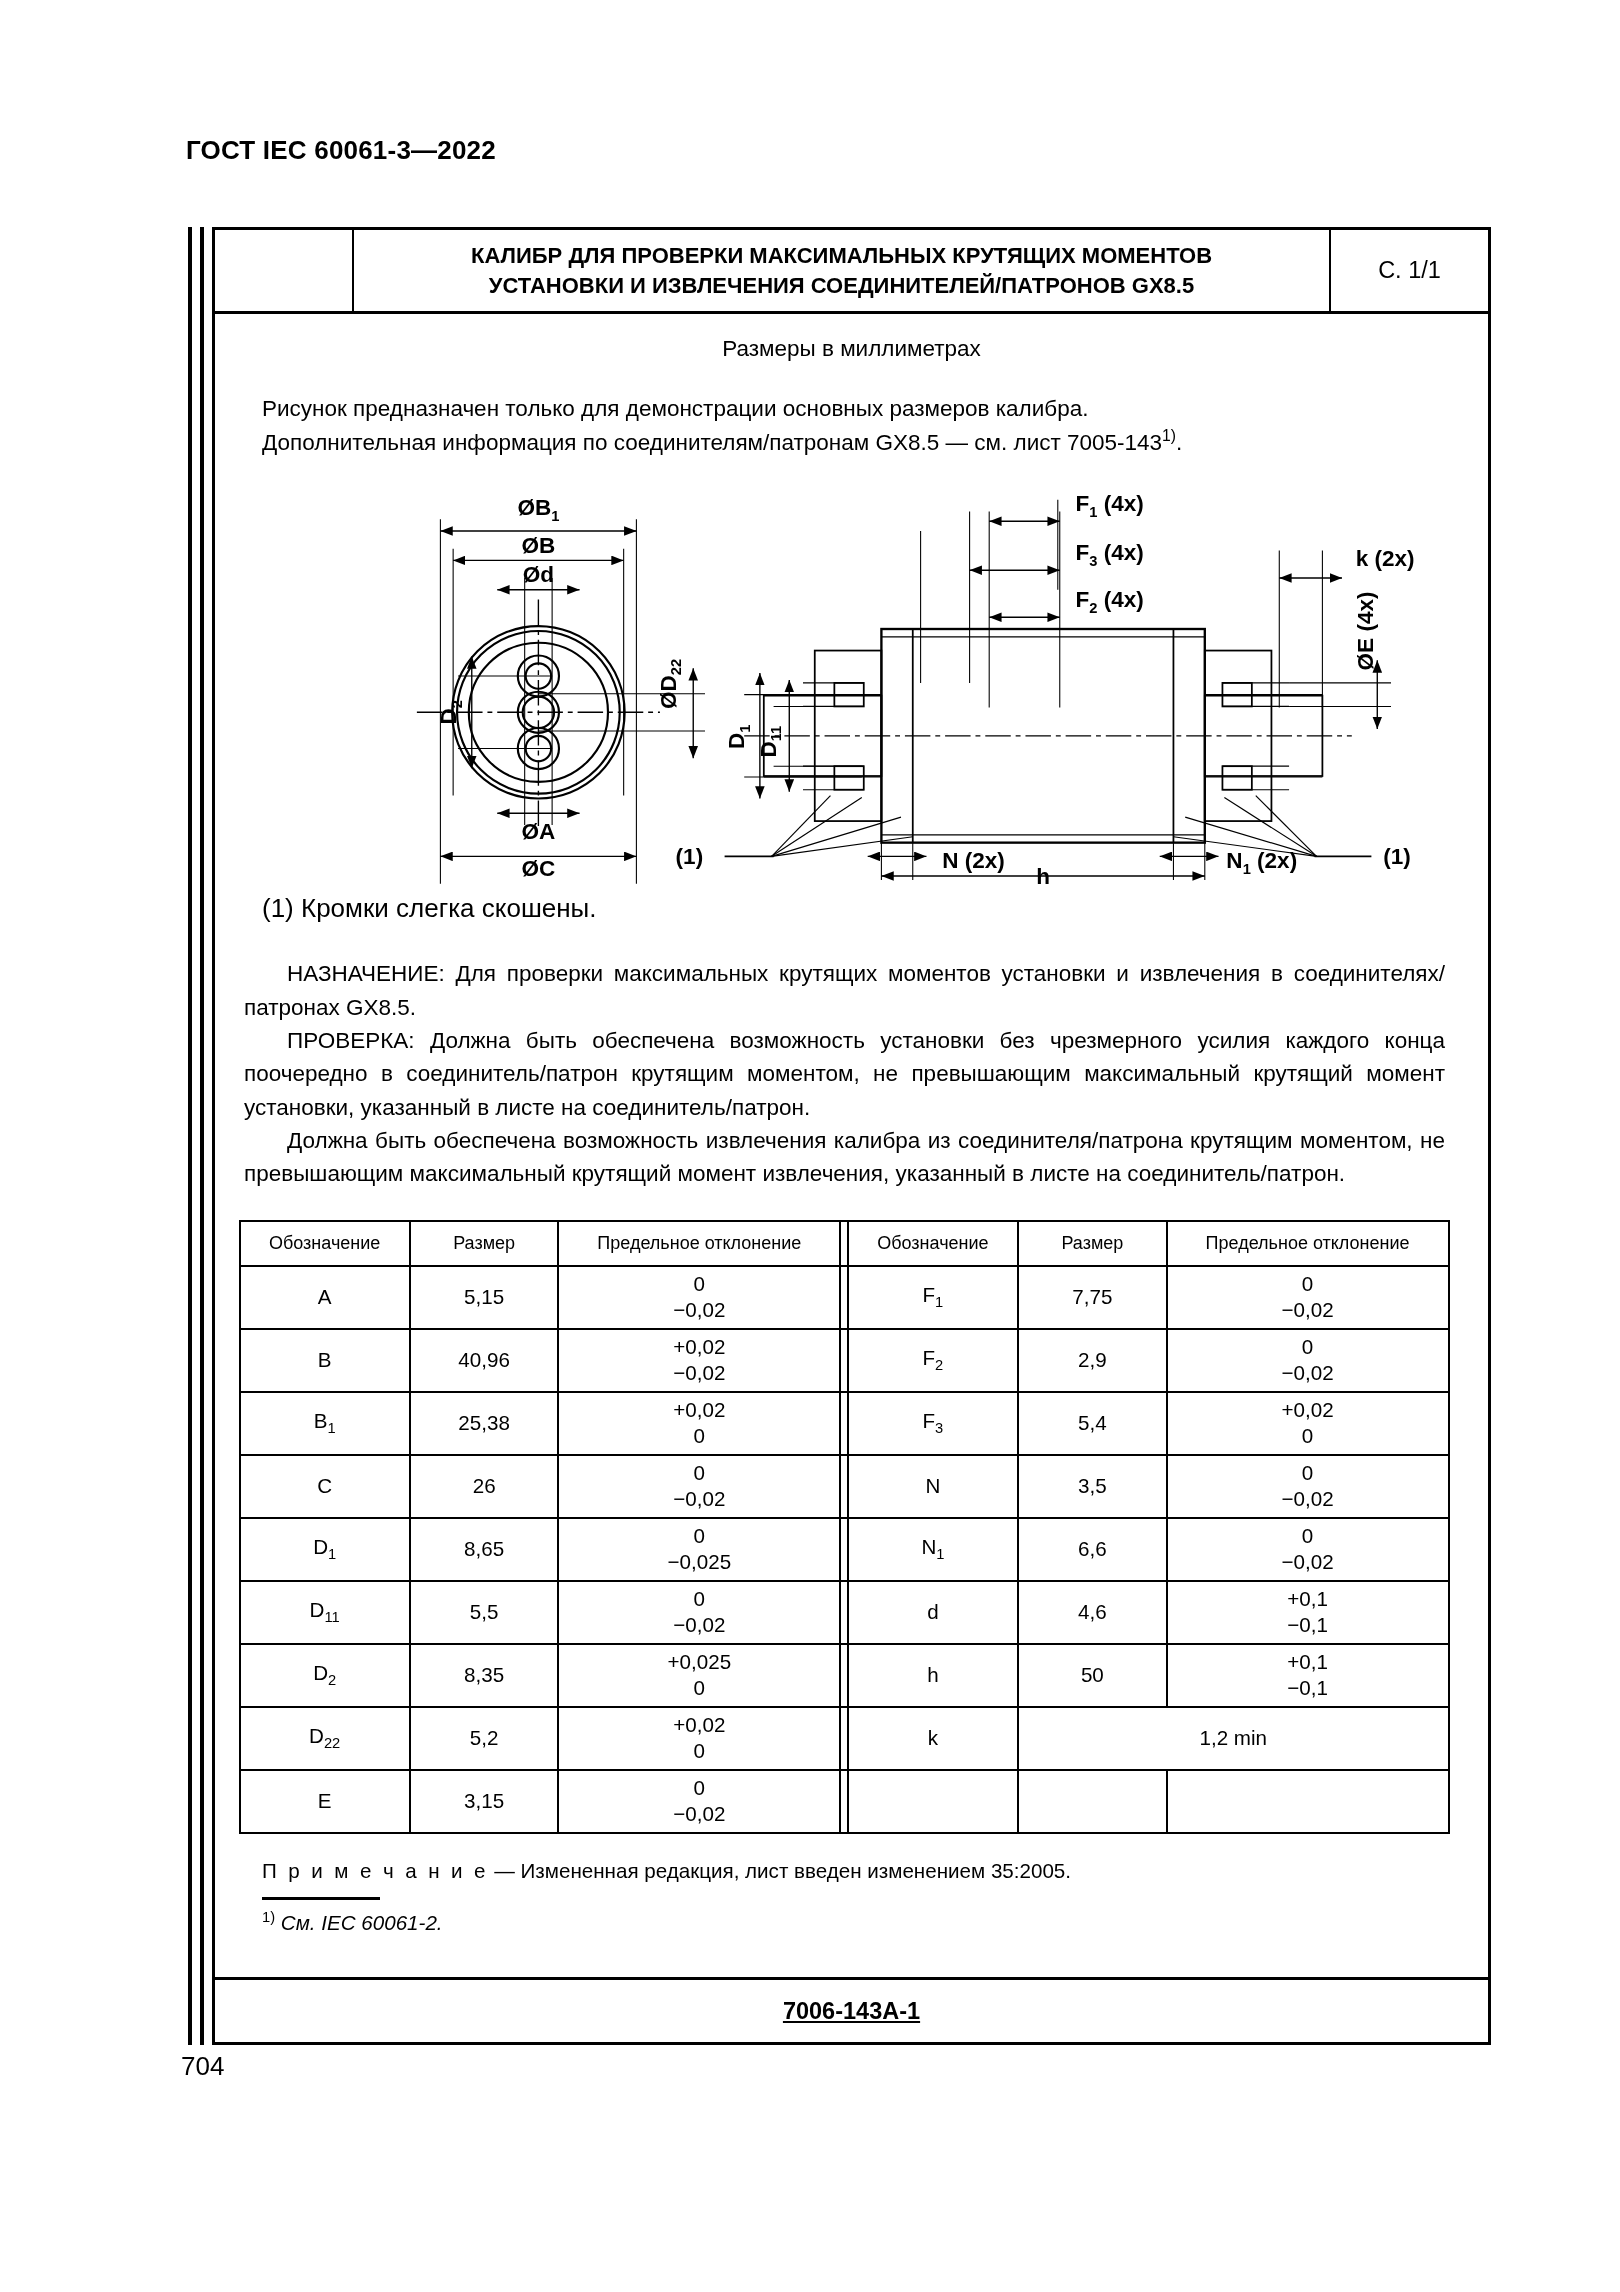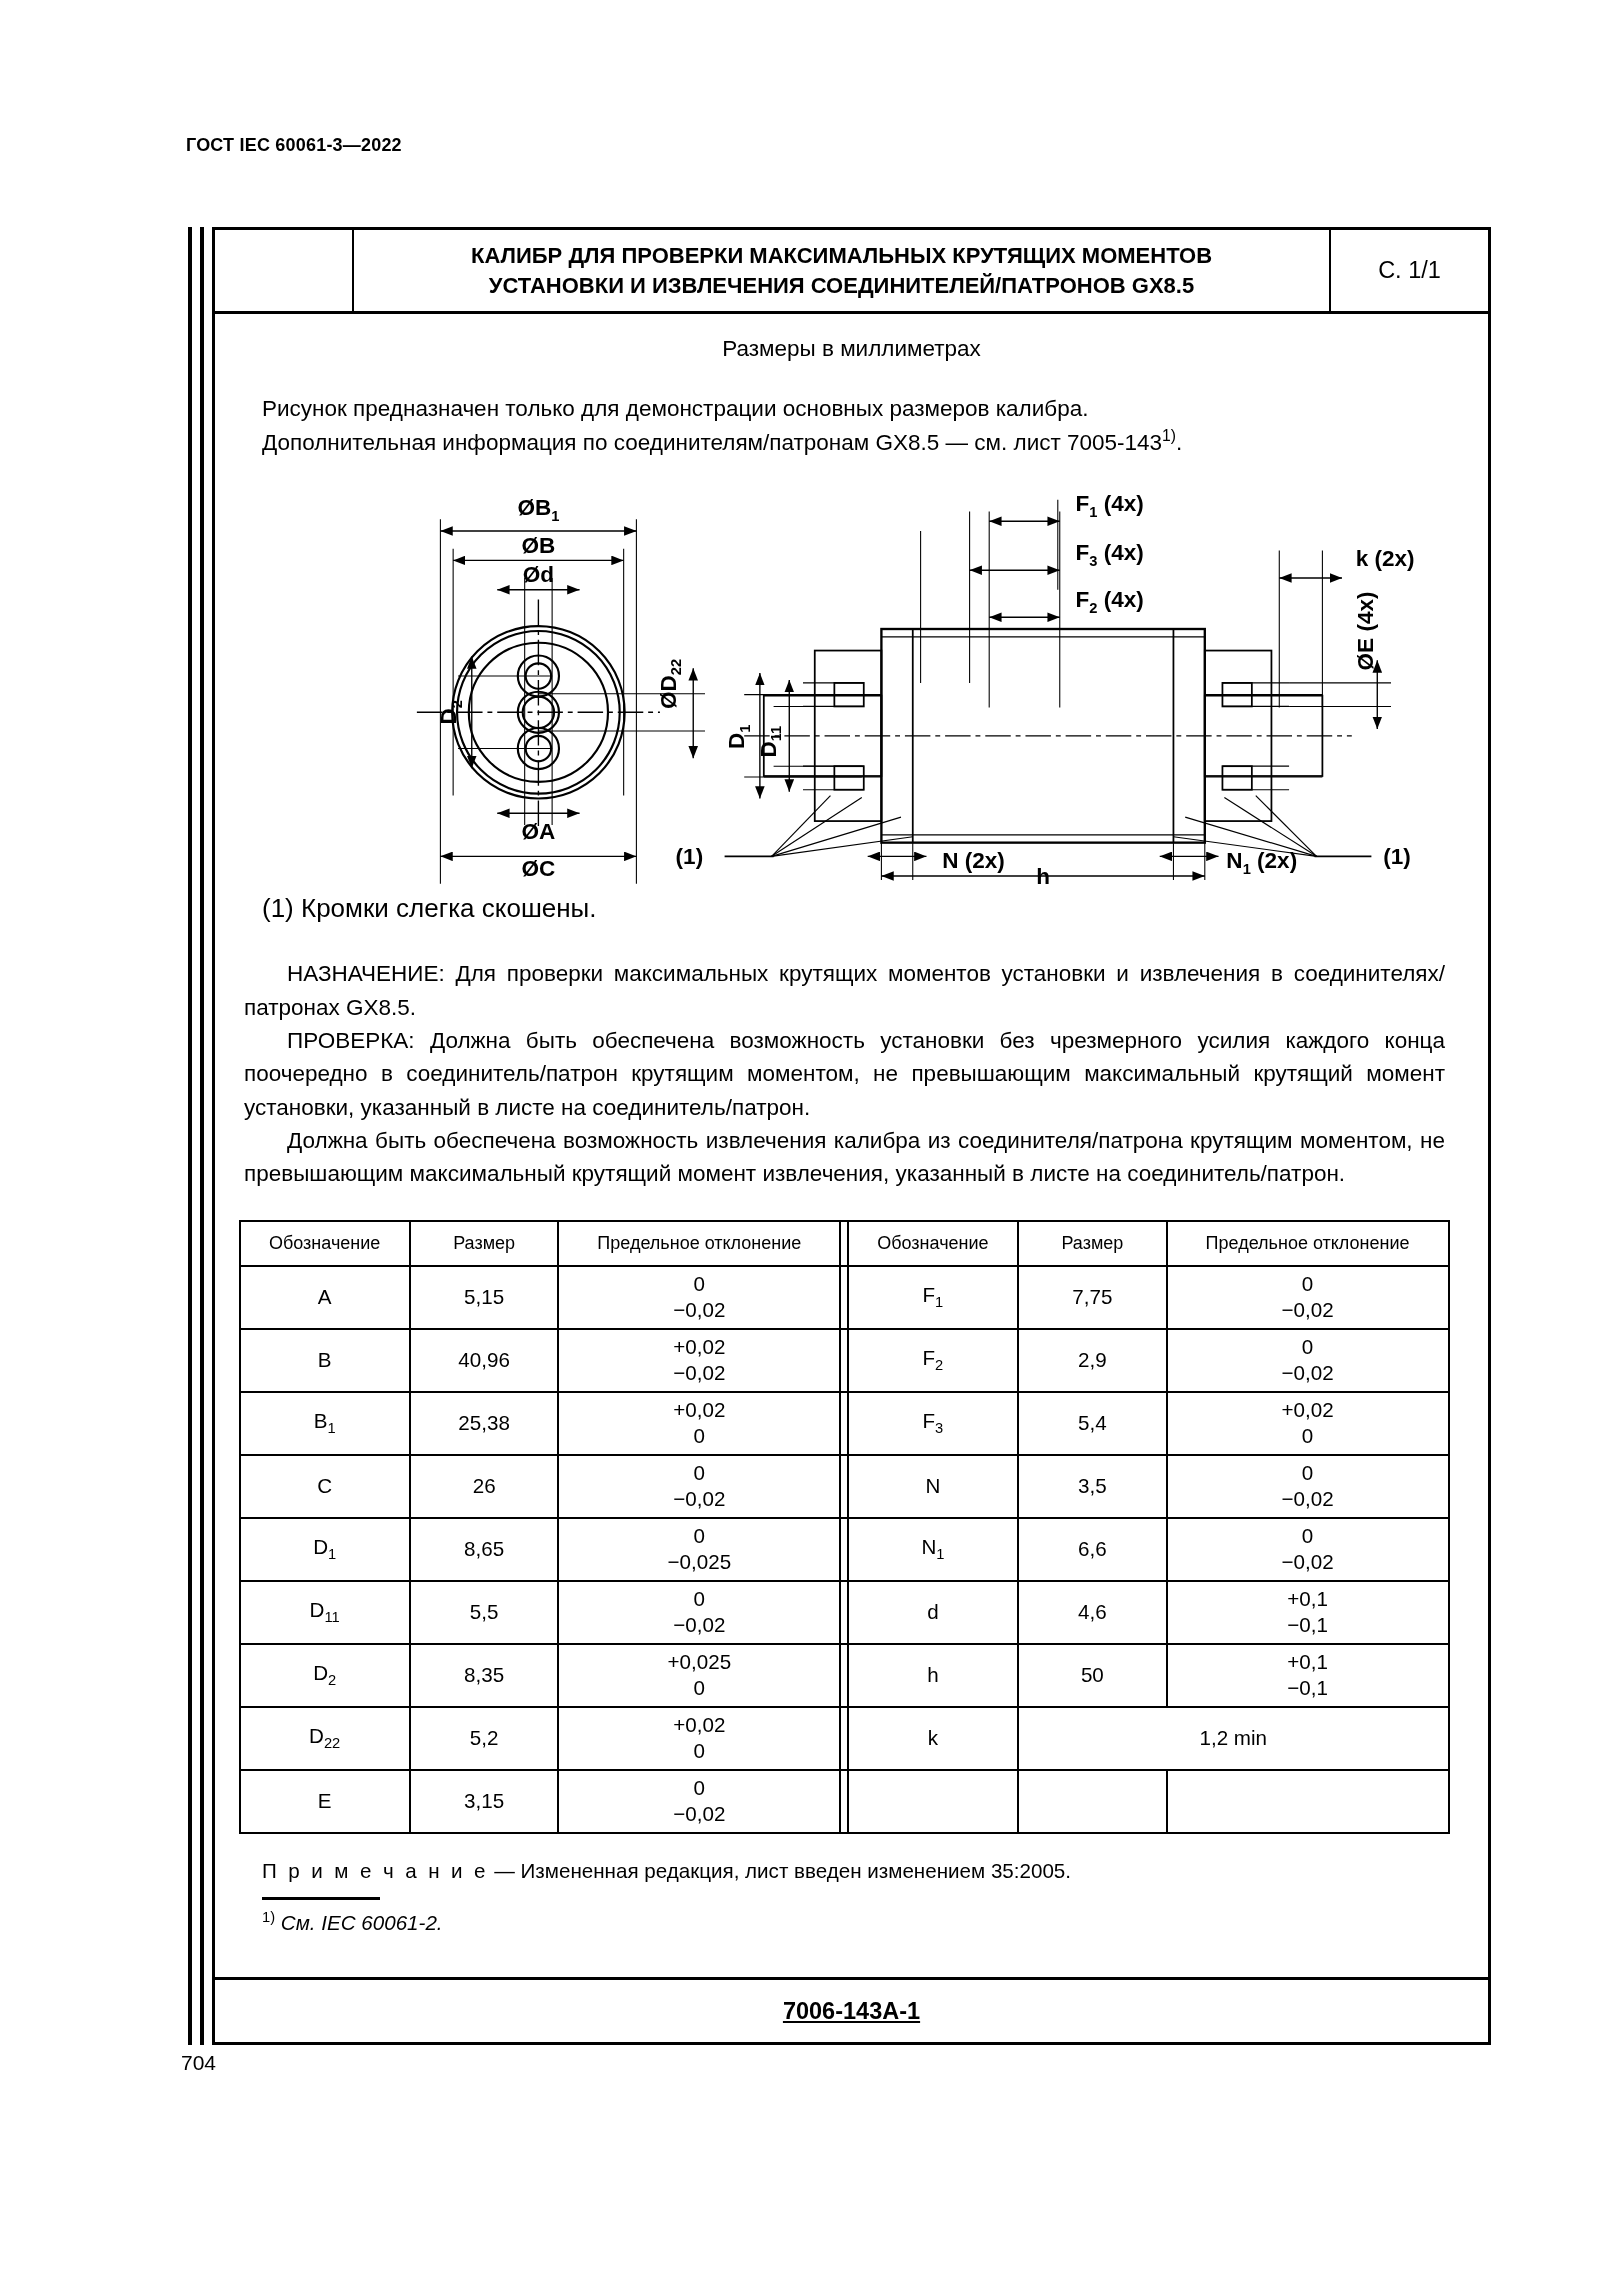--- a/index.html
+++ b/index.html
@@ -14,31 +14,31 @@
     color: #000000;
     position: relative;
     overflow: hidden;
   }
 
   
   .running-head {
     position: absolute;
     left: 186px;
     top: 135px;
-    font-size: 18px;
+    font-size: 26px;
     font-weight: bold;
     letter-spacing: 0.2px;
   }
 
   
   .page-number {
     position: absolute;
     left: 181px;
     top: 2051px;
-    font-size: 21px;
+    font-size: 26px;
   }
 
   
   .edge-rule {
     position: absolute;
     top: 227px;
     width: 3.9px;
     height: 1818px;
     background: #000;
   }

